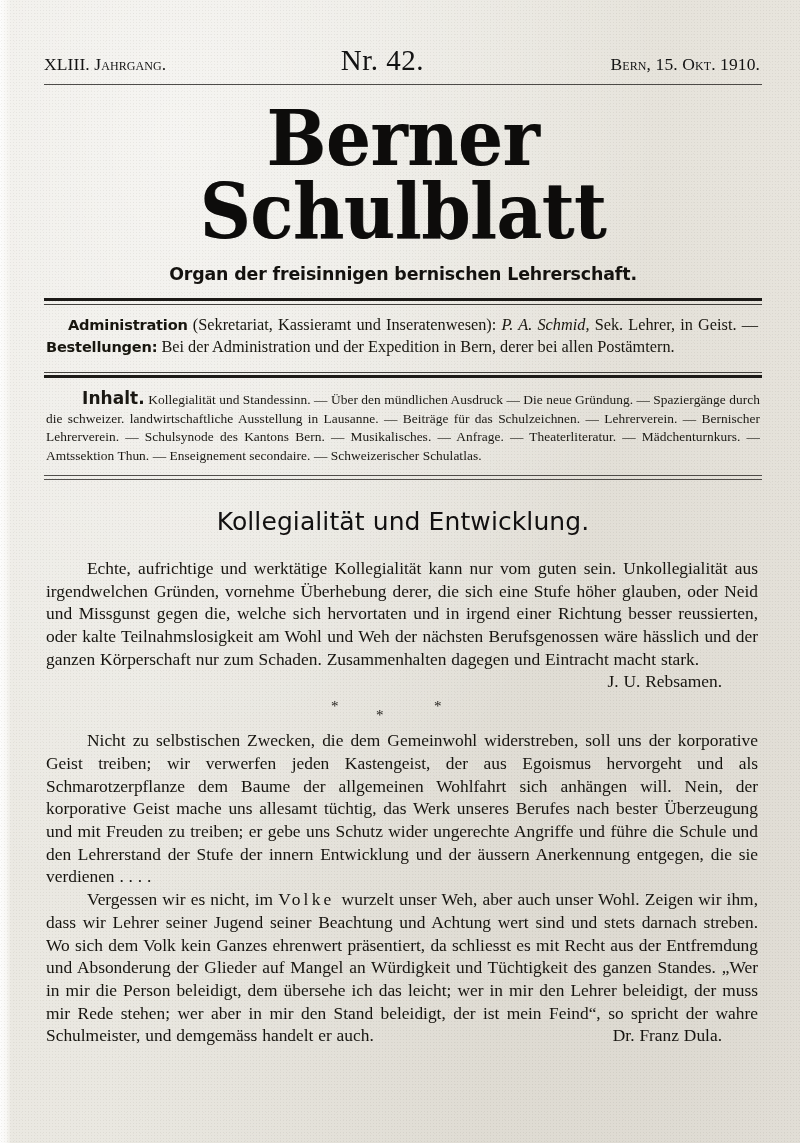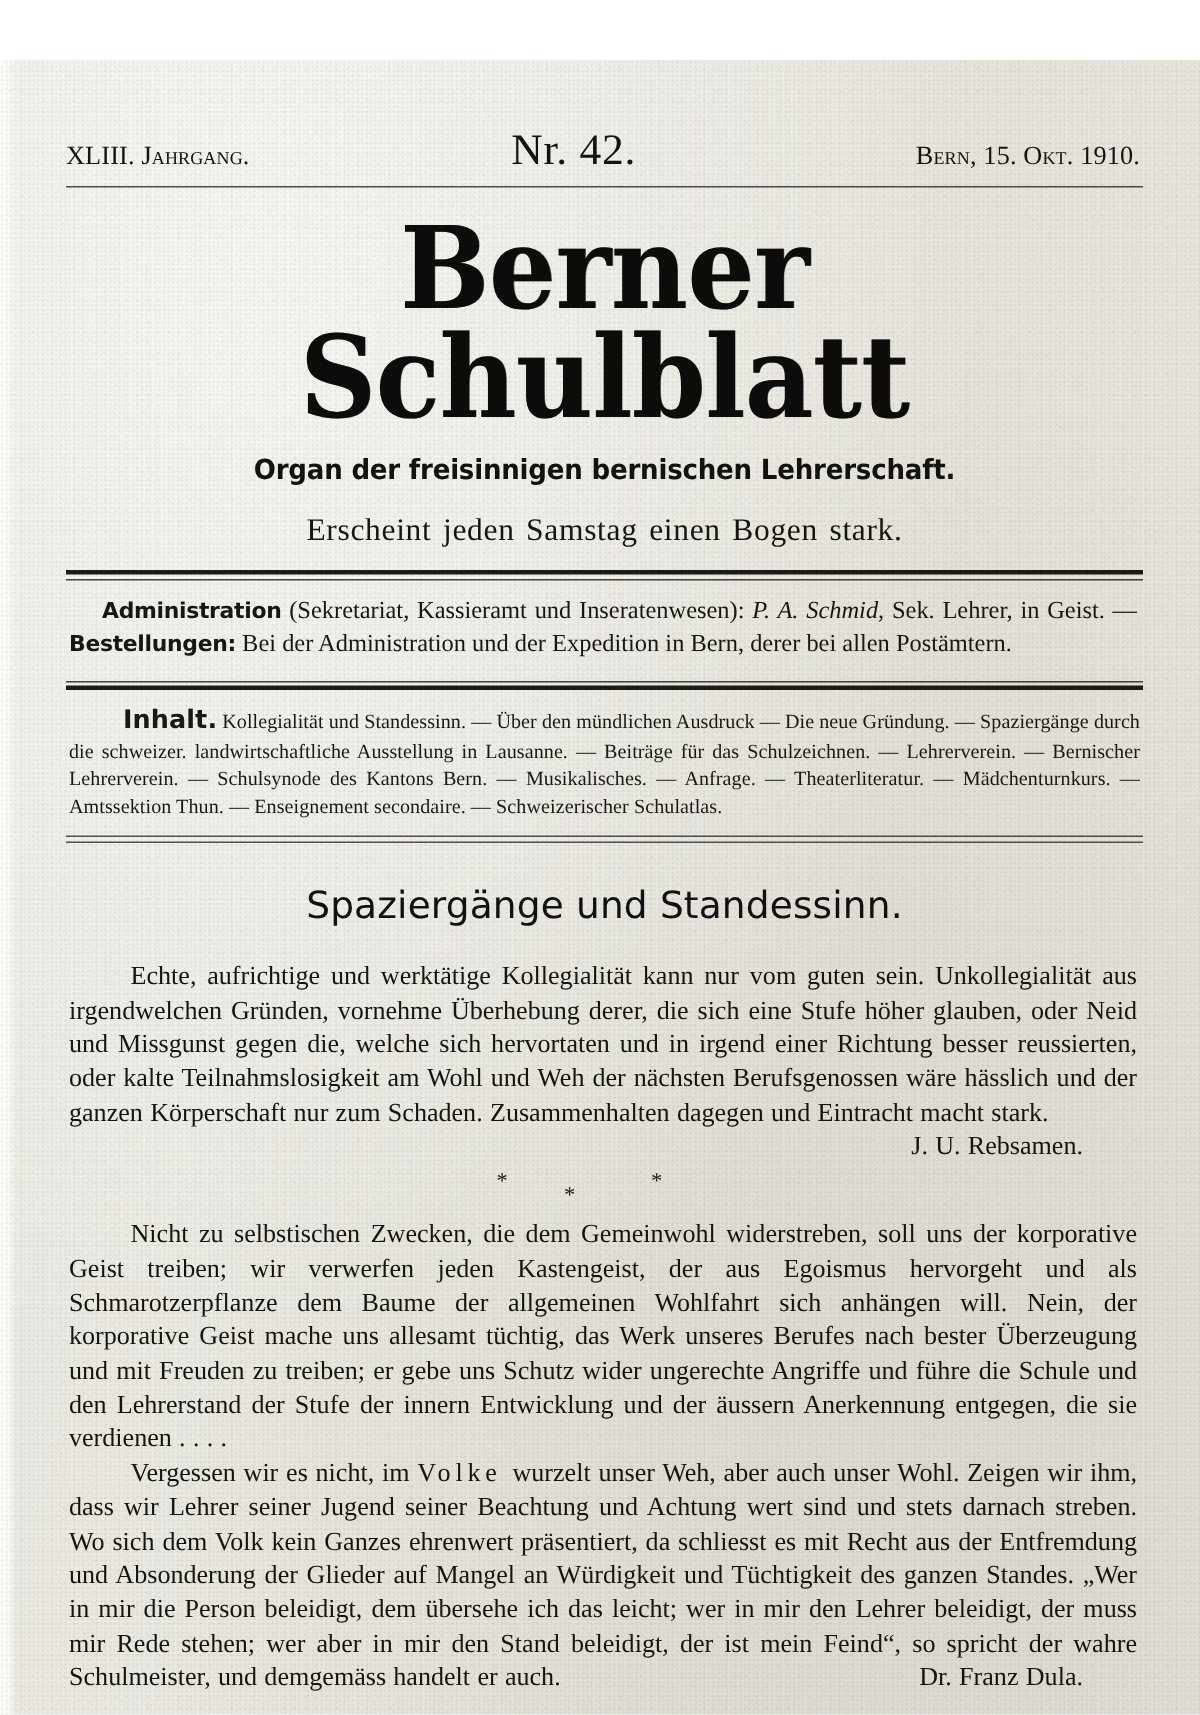--- a/index.html
+++ b/index.html
@@ -50,21 +50,20 @@
     background-size: 3px 3px, 5px 4px, 7px 7px;
     background-position: 0 0, 2px 1px, 4px 3px;
     mix-blend-mode: multiply;
   }
 
   #content {
     position: relative;
     z-index: 2;
     padding: 44px 36px 0 42px;
     box-sizing: border-box;
-    margin-top: 40px;
   }
 
   
   .topline {
     display: flex;
     align-items: baseline;
     justify-content: space-between;
     font-size: 17.5px;
     letter-spacing: .1px;
     padding: 0 4px 0 2px;
@@ -232,21 +231,20 @@
 
     <div class="topline">
       <span class="smallcaps-run">XLIII. Jahrgang.</span>
       <span class="issue-no">Nr. 42.</span>
       <span class="smallcaps-run">Bern, 15. Okt. 1910.</span>
     </div>
     <div class="rule-thin-top"></div>
 
     <div class="masthead-title">Berner Schulblatt</div>
     <div class="masthead-sub">Organ der freisinnigen bernischen Lehrerschaft.</div>
-    <div class="masthead-tagline">Erscheint jeden Samstag einen Bogen stark.</div>
 
     <div class="rule-pair">
       <div class="fat"></div>
       <div class="slim"></div>
     </div>
 
     <div class="infoblock">
       <div class="info-line-3"><b>Administration</b><span> (Sekretariat, Kassieramt und Inseratenwesen): </span><i>P. A. Schmid,</i><span> Sek. Lehrer, in Geist. — </span><b>Bestellungen:</b><span> Bei der Administration und der Expedition in Bern, derer bei allen Postämtern.</span></div>
     </div>
 
@@ -257,21 +255,21 @@
 
     <div class="inhalt">
       <span class="lead">Inhalt.</span><span> Kollegialität und Standessinn. — Über den mündlichen Ausdruck — Die neue Gründung. — Spaziergänge durch die schweizer. landwirtschaftliche Ausstellung in Lausanne. — Beiträge für das Schulzeichnen. — Lehrerverein. — Bernischer Lehrerverein. — Schulsynode des Kantons Bern. — Musikalisches. — Anfrage. — Theaterliteratur. — Mädchenturnkurs. — Amtssektion Thun. — Enseignement secondaire. — Schweizerischer Schulatlas.</span>
     </div>
 
     <div class="rule-double-thin">
       <div></div>
       <div></div>
     </div>
 
-    <h1 class="article-title">Spaziergänge und Standessinn.</h1>
+    <h1 class="article-title">Kollegialität und Entwicklung.</h1>
 
     <div class="body-text">
       <p><span>Echte, aufrichtige und werktätige Kollegialität kann nur vom guten sein. Unkollegialität aus irgendwelchen Gründen, vornehme Überhebung derer, die sich eine Stufe höher glauben, oder Neid und Missgunst gegen die, welche sich hervortaten und in irgend einer Richtung besser reussierten, oder kalte Teilnahmslosigkeit am Wohl und Weh der nächsten Berufsgenossen wäre hässlich und der ganzen Körperschaft nur zum Schaden. Zusammenhalten dagegen und Eintracht macht stark.</span><span class="sig-inline">J. U. Rebsamen.</span></p>
       <div class="clear"></div>
 
       <div class="asterisks">
         <span class="ast-1">*</span>
         <span class="ast-2">*</span>
         <span class="ast-3">*</span>
       </div>

